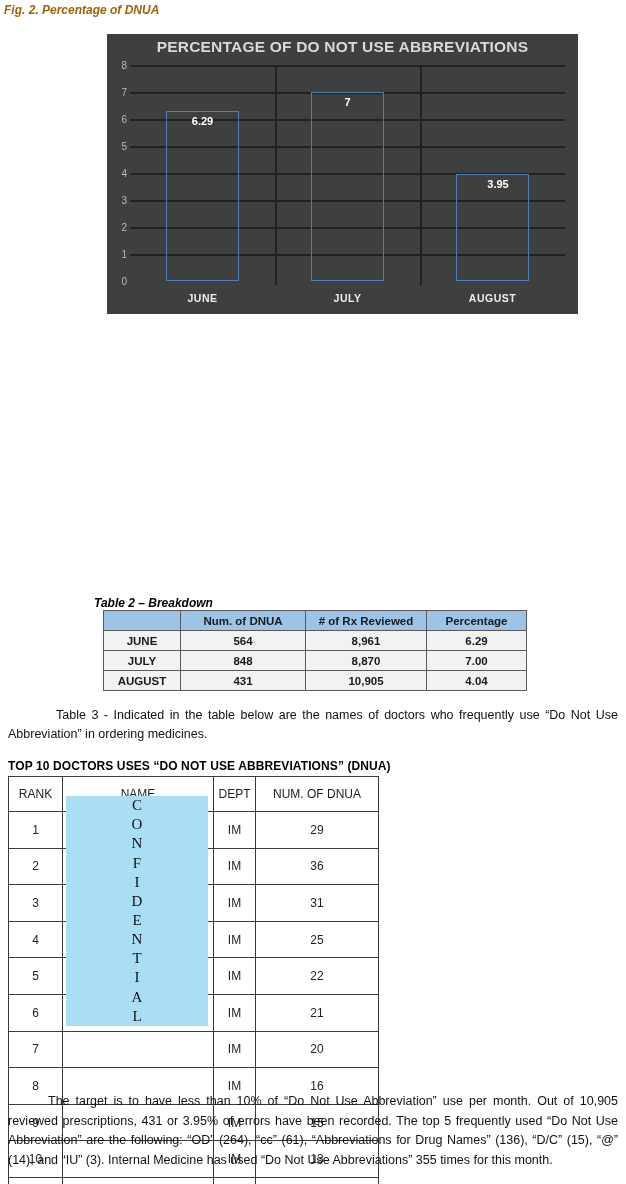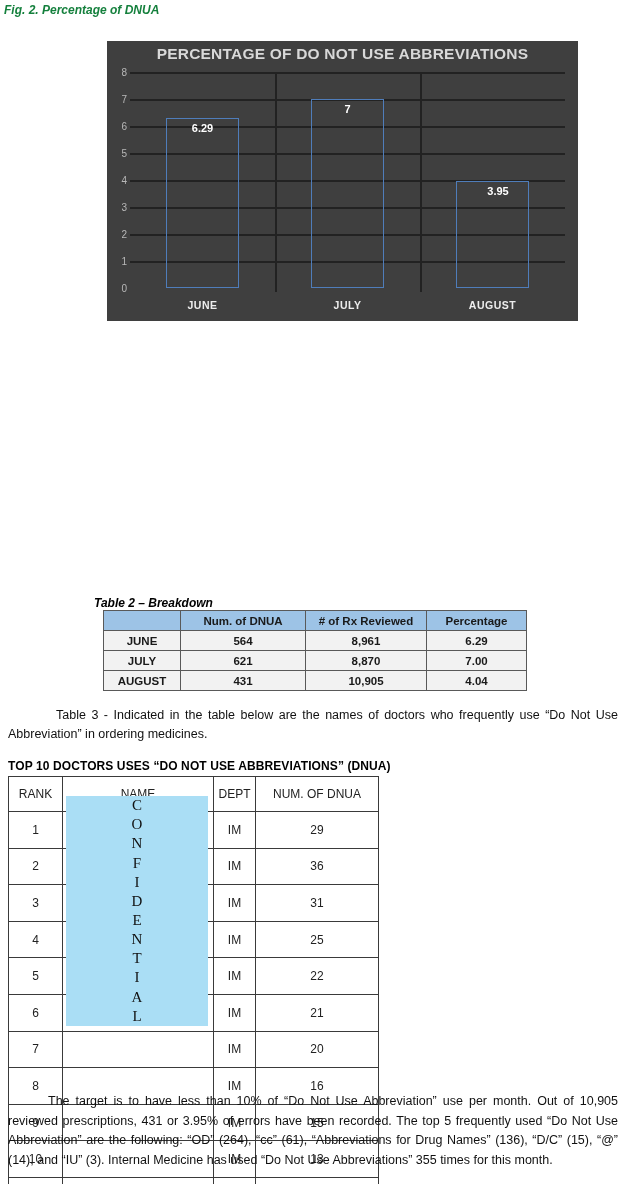--- a/index.html
+++ b/index.html
@@ -9,23 +9,23 @@
     --chart-title:#d9d9d9;
     --chart-axis:#b8b8b8;
     --t2-header-bg:#9dc3e6;
     --overlay-bg:#aadef5;
   }
   html,body{margin:0;padding:0;background:#ffffff;}
   .page{
     position:relative;width:626px;height:1184px;background:#ffffff;
     font-family:"Liberation Sans",sans-serif;color:#1a1a1a;overflow:hidden;
   }
-  .fig-caption{position:absolute;left:4px;top:3px;font-size:12px;font-weight:bold;font-style:italic;color:#15803d;}
-  
-  .chart{position:absolute;left:107px;top:41px;width:471px;height:280px;background:var(--chart-bg);}
+  .fig-caption{position:absolute;left:4px;top:3px;font-size:12px;font-weight:bold;font-style:italic;color:#a16207;}
+  
+  .chart{position:absolute;left:107px;top:34px;width:471px;height:280px;background:var(--chart-bg);}
   .chart-title{position:absolute;top:4px;left:0;right:0;text-align:center;font-size:15.5px;font-weight:bold;color:var(--chart-title);letter-spacing:.2px;}
   .plot{position:absolute;left:0;top:0;width:100%;height:100%;}
   .gridline{position:absolute;height:2px;background:var(--chart-grid);}
   .vline{position:absolute;width:2px;background:var(--chart-grid);}
   .ytick{position:absolute;width:14px;font-size:10px;color:var(--chart-axis);text-align:right;}
   .xtick{position:absolute;font-size:10.5px;font-weight:bold;color:#ededed;text-align:center;letter-spacing:.5px;}
   .bar{position:absolute;border:1.5px solid var(--chart-bar);box-sizing:border-box;background:transparent;}
   .bar-label{position:absolute;font-size:11px;font-weight:bold;color:#ffffff;text-align:center;}
   
   .t2-label{position:absolute;left:58px;top:596px;font-size:12px;font-weight:bold;font-style:italic;color:#000;margin-left:36px;}
@@ -110,21 +110,21 @@
       </thead>
     <tbody>
         <tr>
           <td>JUNE</td>
           <td>564</td>
           <td>8,961</td>
           <td>6.29</td>
         </tr>
         <tr>
           <td>JULY</td>
-          <td>621</td>
+          <td>848</td>
           <td>8,870</td>
           <td>7.00</td>
         </tr>
         <tr>
           <td>AUGUST</td>
           <td>431</td>
           <td>10,905</td>
           <td>4.04</td>
         </tr>
       </tbody>

